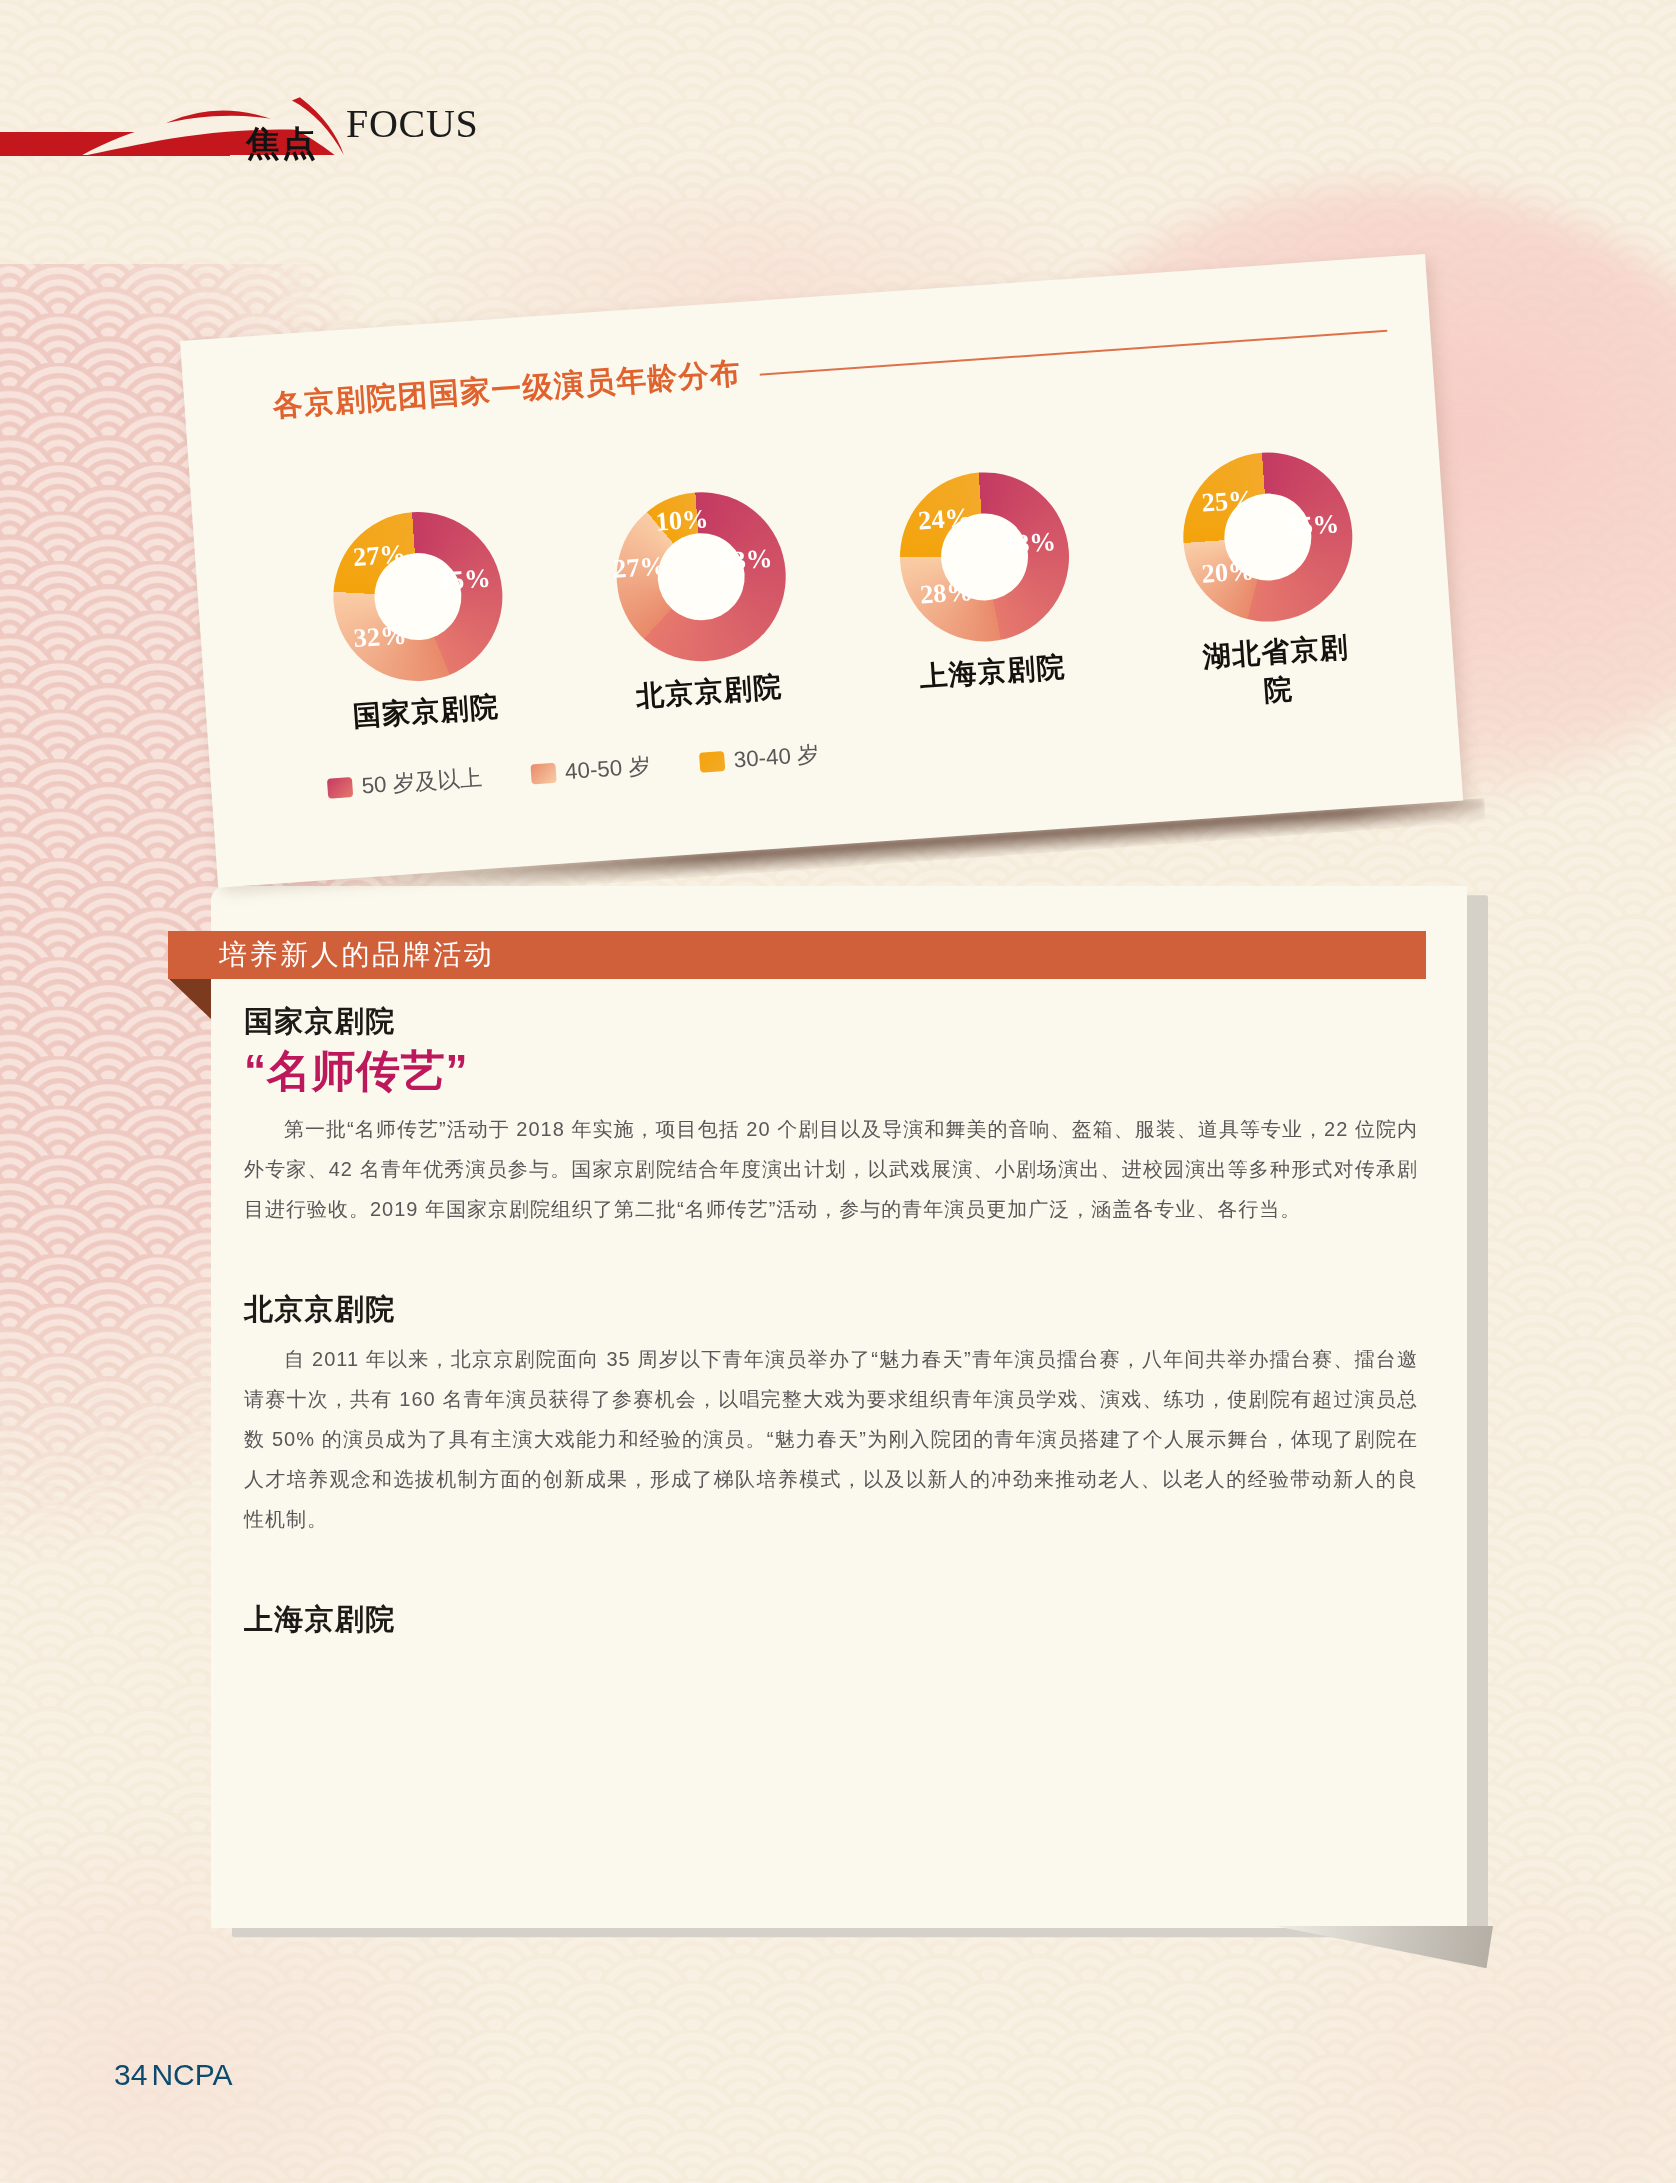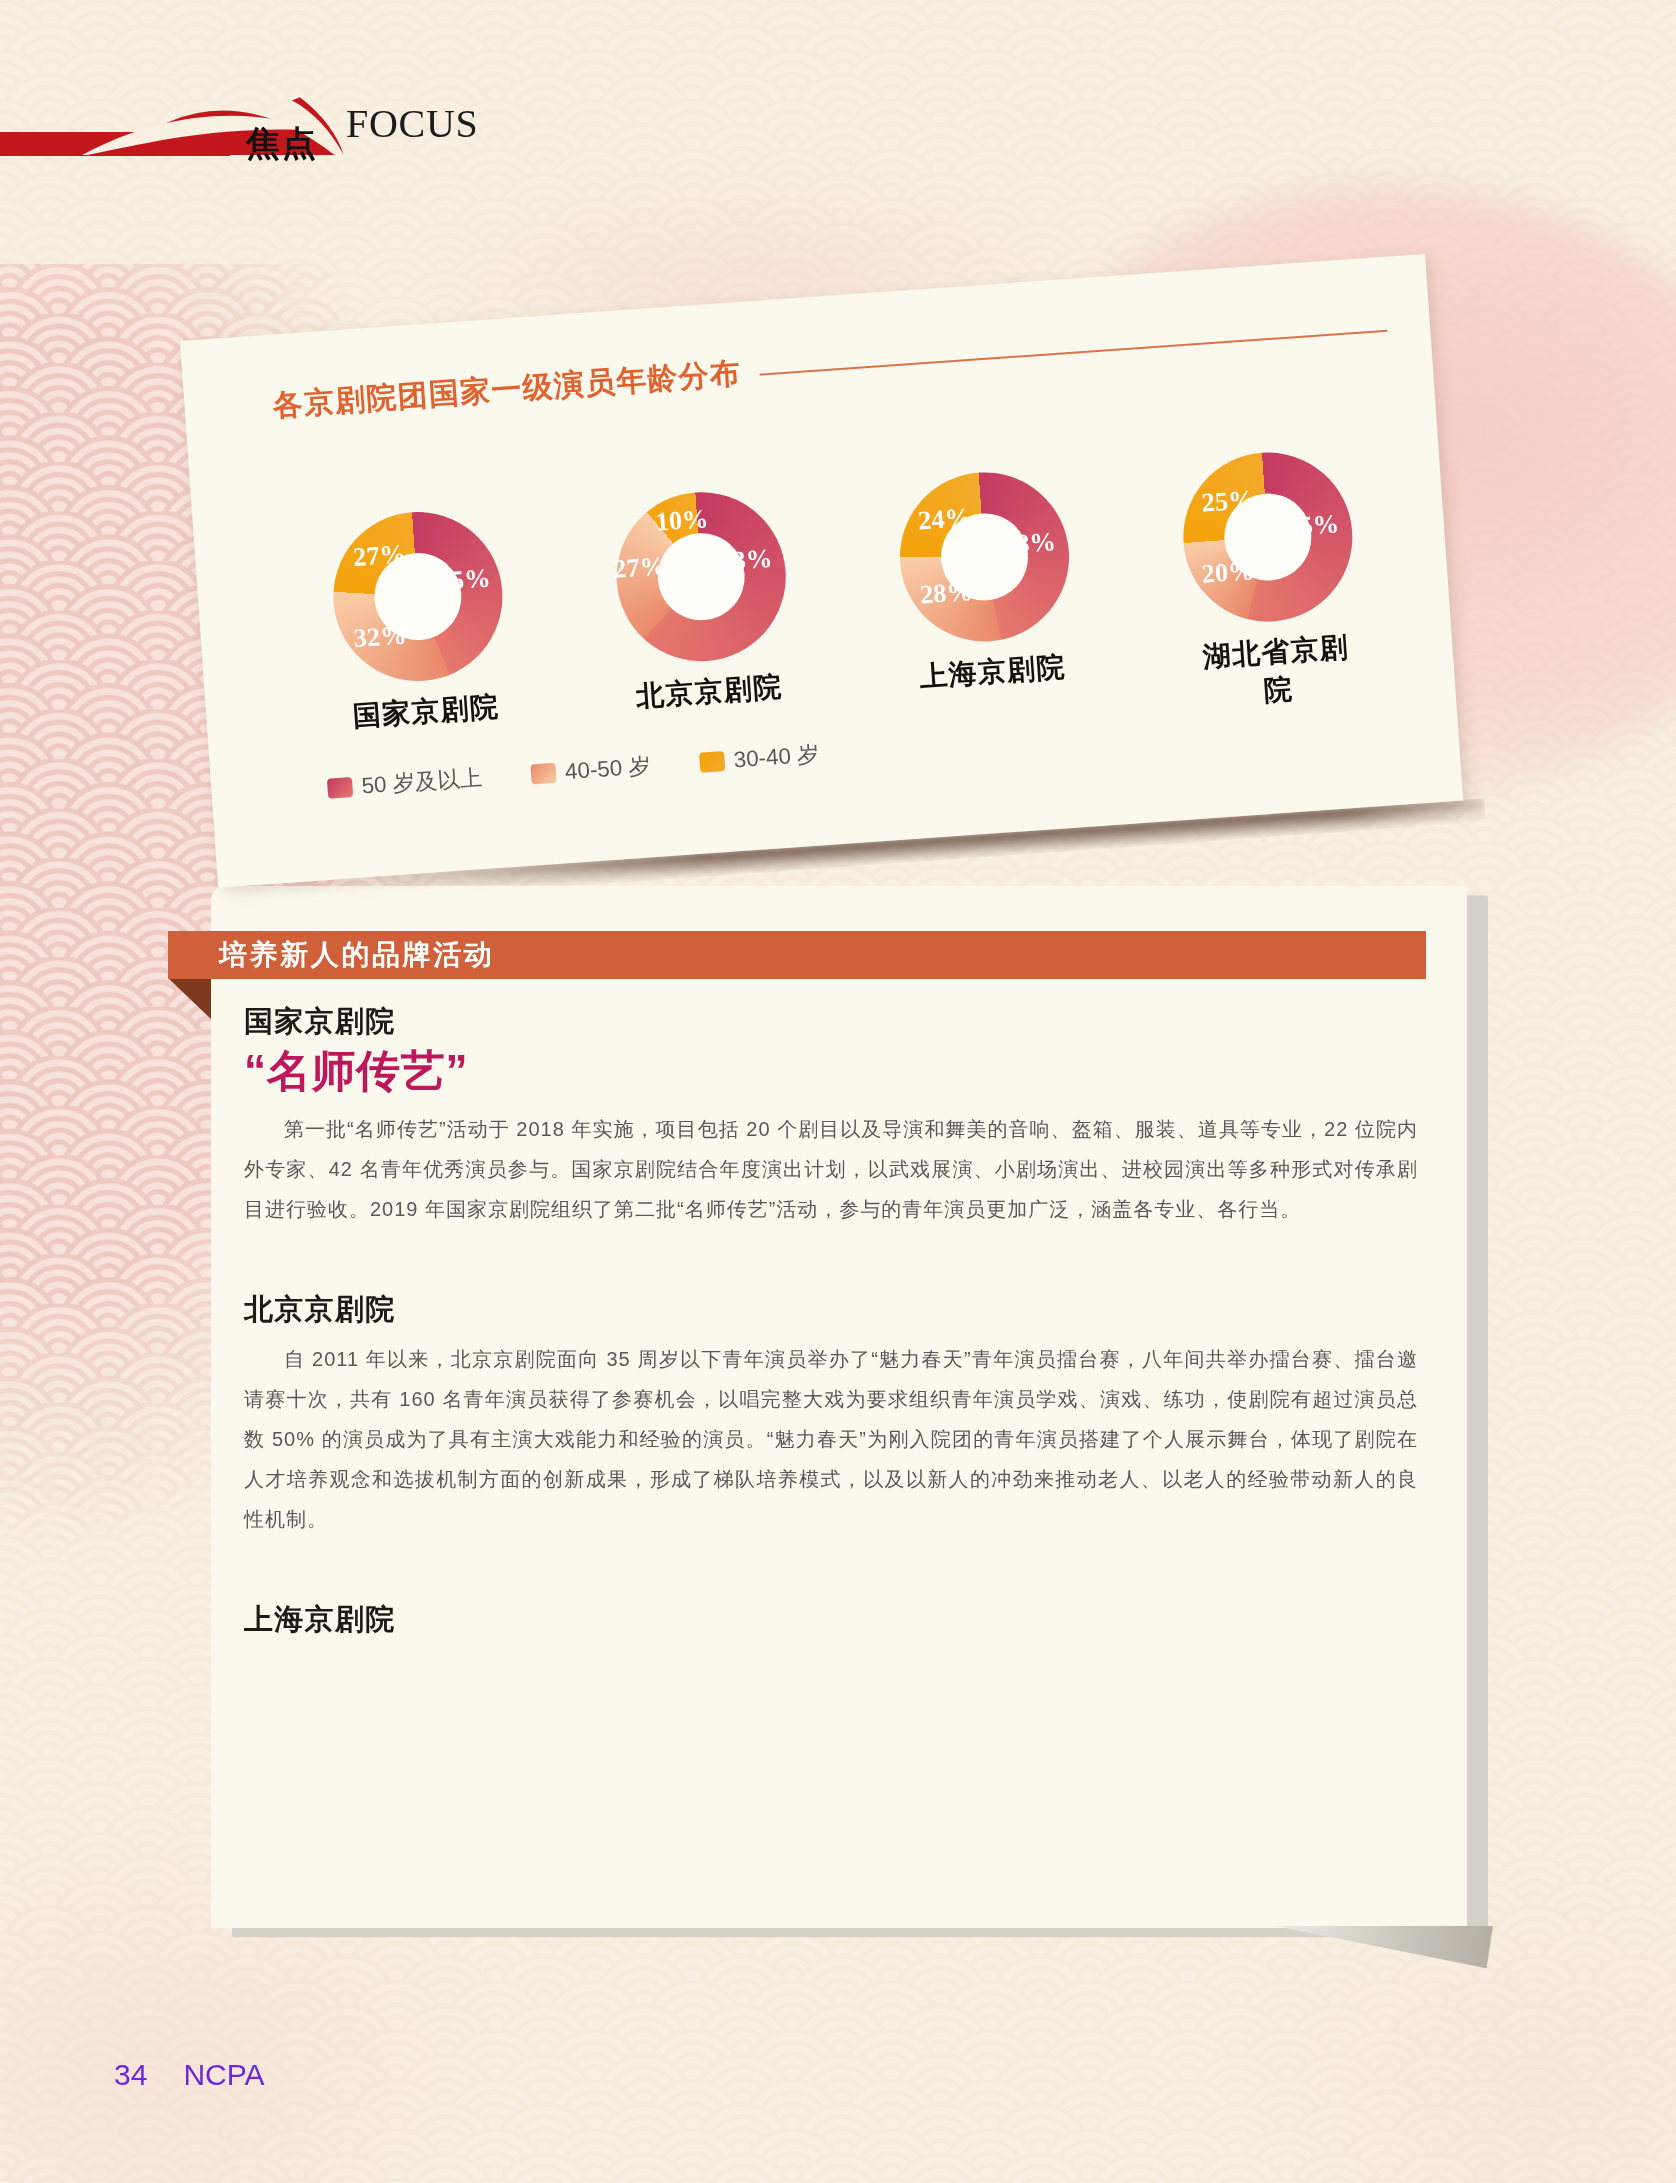--- a/index.html
+++ b/index.html
@@ -49,35 +49,35 @@
   #wedge{left:370px;top:876px;width:1117px;height:24px;z-index:2;
     transform:rotate(-4deg);transform-origin:0 0;filter:blur(3.3px);
     background:linear-gradient(to bottom,rgba(80,52,40,.85),rgba(80,52,40,0));
     -webkit-mask-image:linear-gradient(to right,transparent 0%,#000 30%,#000 88%,rgba(0,0,0,.25) 100%);
     mask-image:linear-gradient(to right,transparent 0%,#000 30%,#000 88%,rgba(0,0,0,.25) 100%);}
   
   #text-card{left:211px;top:886px;width:1256px;height:1042px;background:#fbf9ee;z-index:3;
     border-radius:14.5px 2.6px 2.6px 2.6px;box-shadow:21px 9.2px 0 #d5d0c8;}
   #banner{position:absolute;left:-43px;top:45px;width:1258px;height:48px;background:#d0603a;
     display:flex;align-items:center;z-index:2;}
-  #banner span{color:#fff;font-size:28px;font-weight:bold;letter-spacing:2.6px;padding-left:51px;}
+  #banner span{color:#fff;font-size:28px;font-weight:normal;letter-spacing:2.6px;padding-left:51px;}
   #banner-fold{position:absolute;left:-43px;top:92px;width:0;height:0;
     border-top:41px solid #7c3a1f;border-left:43px solid transparent;}
   #corner-fold{position:absolute;left:1064px;top:1040px;width:218px;height:44px;
     background:linear-gradient(100deg,#efede7 0%,#ccc7be 55%,#b3ada4 100%);
     clip-path:polygon(0 0,100% 0,97% 96%);}
   #card-content{padding:121px 49px 0 33px;}
   .sec{margin-bottom:66px;}
   .sec h4{margin:0;font-size:29px;line-height:1;font-weight:900;color:#1e1a17;
     font-family:"Liberation Serif","DejaVu Serif",serif;letter-spacing:1.3px;}
   .sec h3{margin:10.6px 0 0 0;font-size:44px;line-height:1.1;font-weight:bold;color:#be185d;letter-spacing:0.7px;}
   .sec p{margin:14.5px 0 0 0;font-size:20px;line-height:40px;color:#595757;text-align:justify;
     text-indent:2em;letter-spacing:1px;}
   
-  #footer{left:114px;top:2058px;z-index:5;font-size:30px;color:#6d28d9;display:flex;gap:36px;}
+  #footer{left:114px;top:2058px;z-index:5;font-size:30px;color:#0c4a6e;display:flex;gap:4px;}
 </style>
 </head>
 <body>
 
 <svg width="0" height="0" style="position:absolute" aria-hidden="true">
   <defs>
     <g id="fanP">
       <circle r="74" fill="#f8e2dc" stroke="#eec6bf" stroke-width="8"></circle>
       <circle r="56" fill="none" stroke="#eec6bf" stroke-width="8"></circle>
       <circle r="38" fill="none" stroke="#eec6bf" stroke-width="8"></circle>

